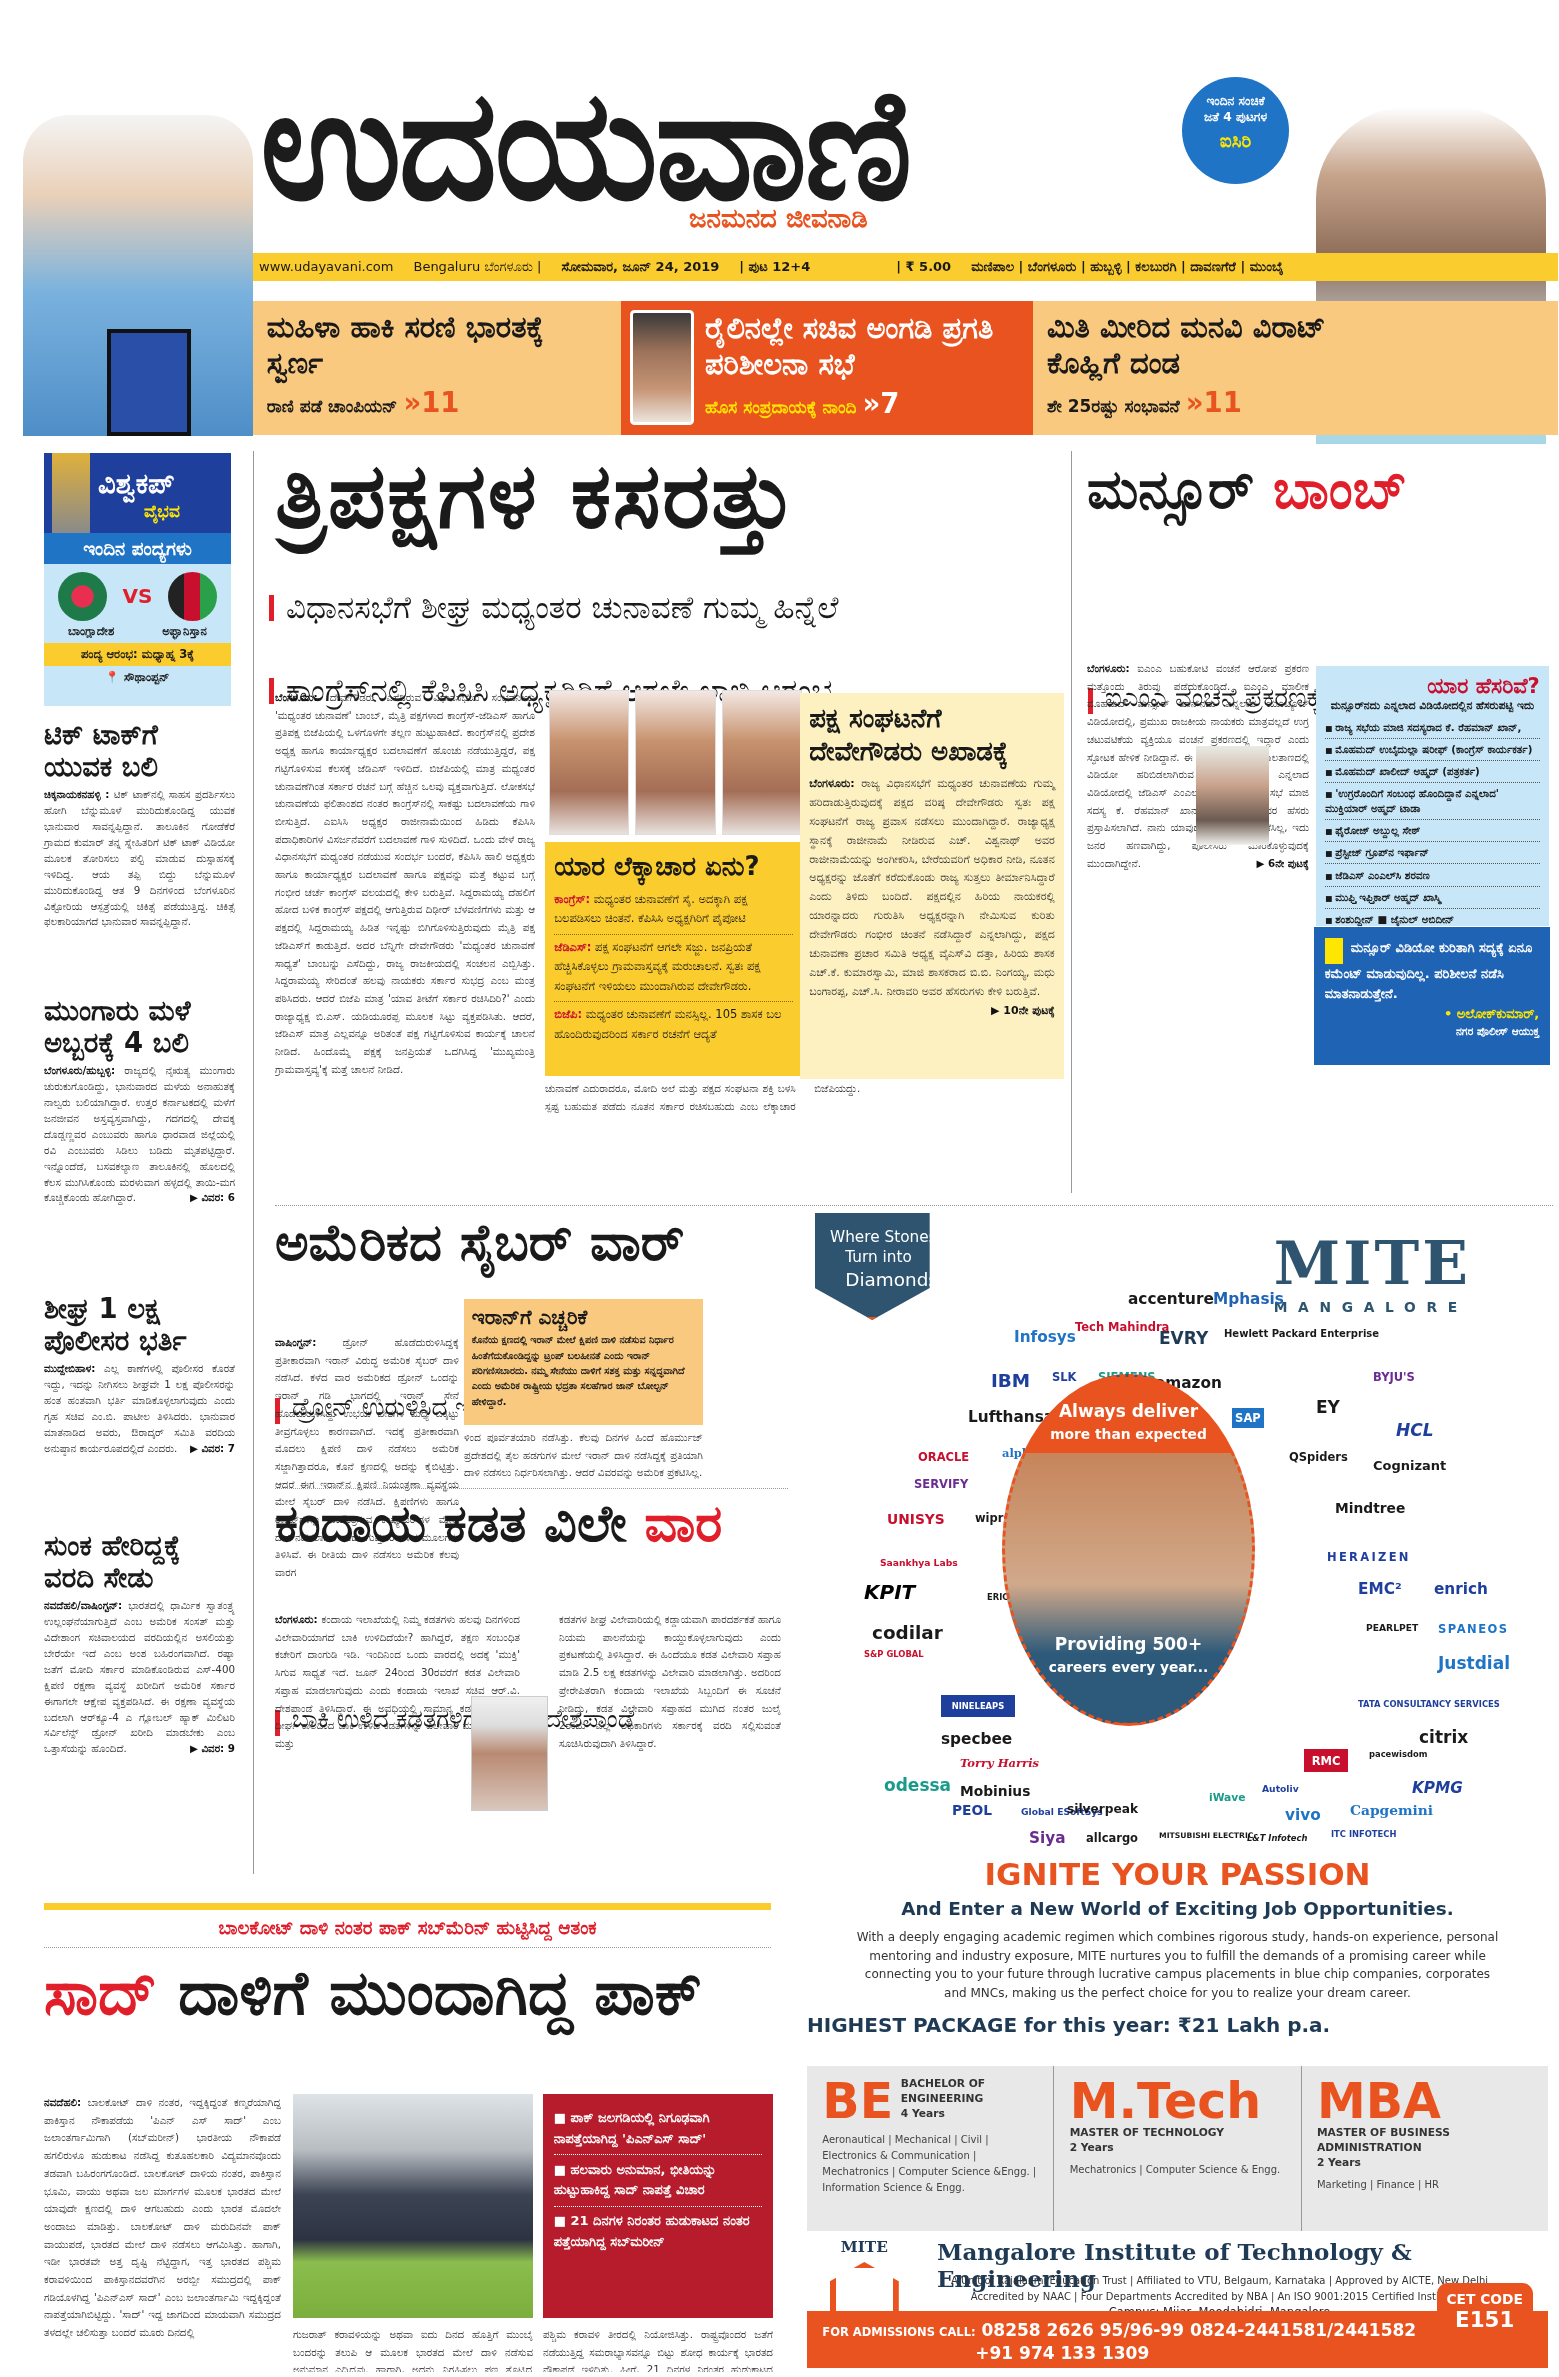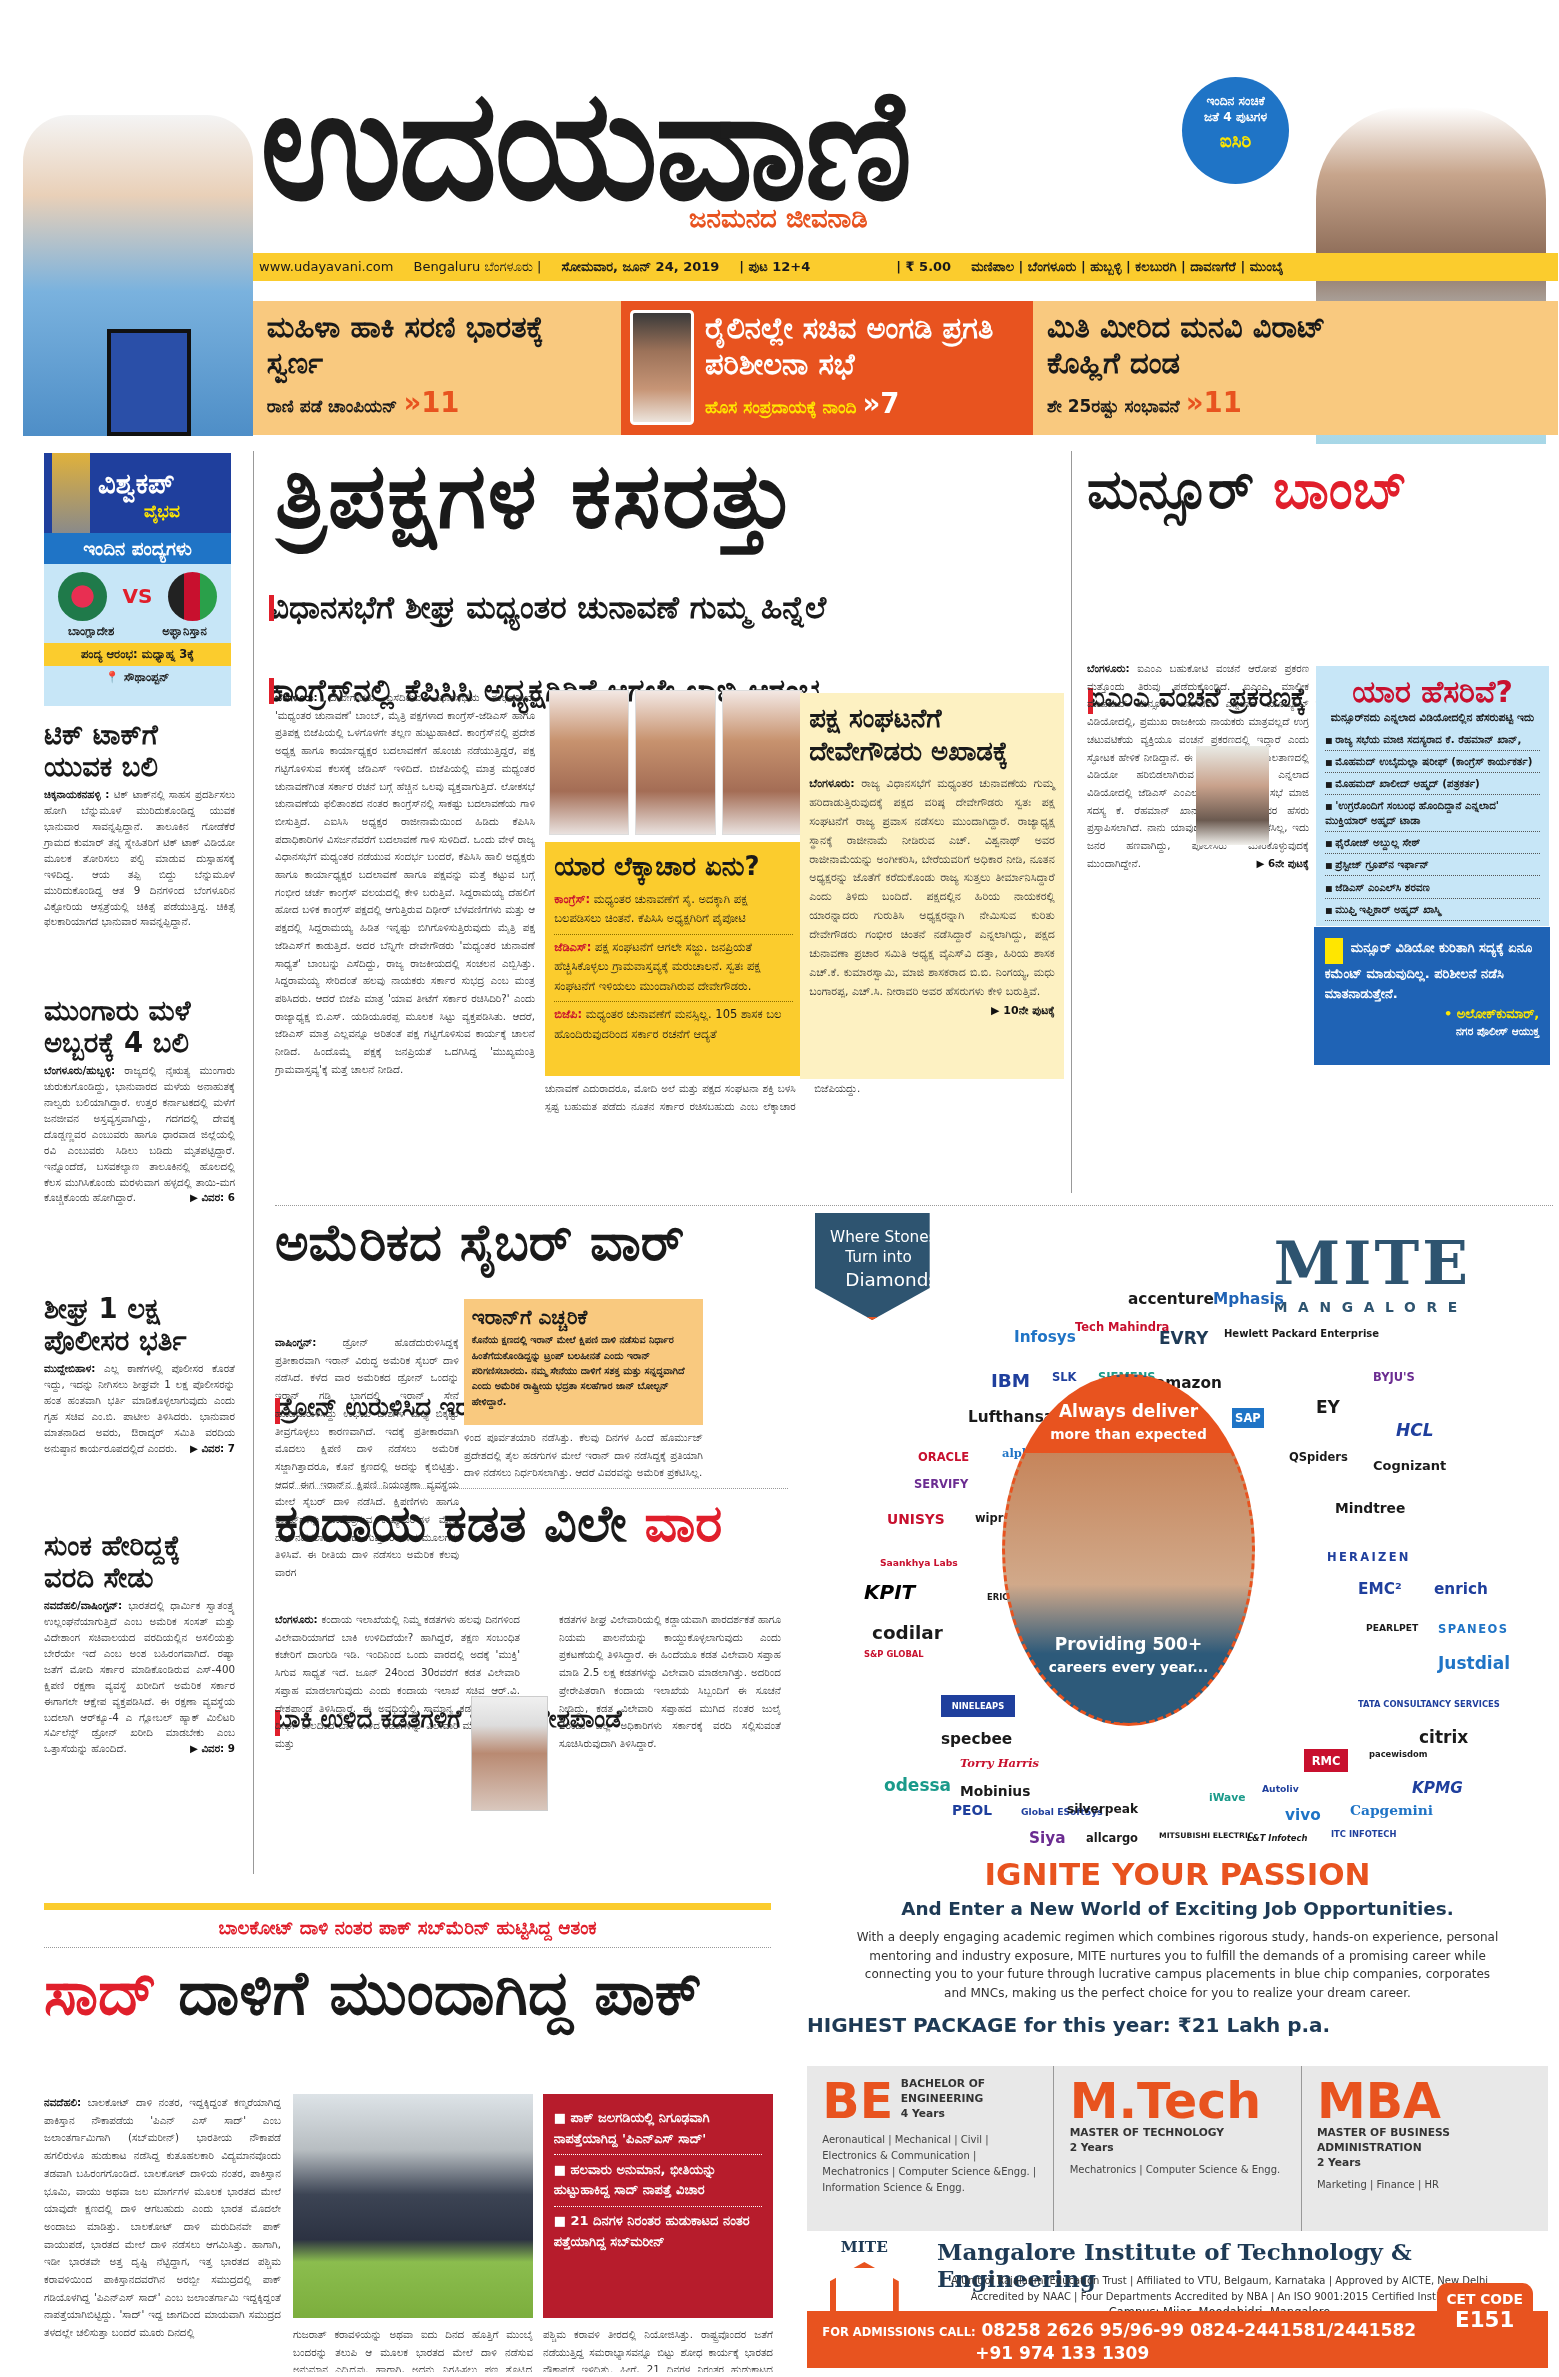--- a/index.html
+++ b/index.html
@@ -41,38 +41,38 @@
 .venue .pin{color:#e01f2b}
 .lstory{left:44px;width:191px}
 .lstory h2{font-size:27.5px;font-weight:bold;line-height:1.15;margin-bottom:4.6px}
 .lstory p{font-size:10.3px;line-height:1.55;text-align:justify;color:#333}
 .lstory p b{color:#111}
 .more{font-weight:bold;float:right}
 .vrule{background:#999;width:0.8px}
 .hrule{border-top:1.5px dotted #999;height:0}
 
 .main-head{left:275px;top:451px;font-size:90px;font-weight:bold;line-height:1;letter-spacing:1.5px}
-.deck{font-size:31px;font-weight:bold;line-height:1.2;position:relative}
+.deck{font-size:31px;font-weight:normal;line-height:1.2;padding-left:17px;position:relative}
 .deck:before{content:"";position:absolute;left:0;top:6.1px;width:5.4px;height:26px;background:#e01f2b}
 .body{font-size:10.3px;line-height:1.72;text-align:justify;color:#333}
 .body b{color:#111}
 .faces{left:549px;top:690px;width:253px;height:145px;display:flex;gap:6.1px}
 .face{flex:1;background:linear-gradient(180deg,#f3e8e4 0%,#c7926e 35%,#a46d55 70%,#e9e1de 100%);border:1.5px solid #ddd}
 .who-box{left:545px;top:842px;width:257px;height:234px;background:#fbcc2d;padding:9.2px 9.2px}
 .who-box h3{font-size:26px;font-weight:bold;margin-bottom:4.6px}
 .who-box .item{font-size:11.5px;line-height:1.7;border-bottom:0.8px dotted #8a6d00;padding:3.1px 0 4.6px}
 .who-box .item:last-child{border:none}
 .who-box .party{color:#c8102e;font-weight:bold}
 .jds-box{left:800px;top:693px;width:264px;height:386px;background:#fdf1c2;padding:9.2px 9.2px}
 .jds-box h3{font-size:26px;font-weight:bold;line-height:1.25;margin-bottom:7.7px}
 
 .right-head{left:1087px;top:458px;font-size:54px;font-weight:bold;line-height:1.2}
 .right-head .red{color:#e01f2b}
 .names-box{left:1316px;top:666px;width:233px;height:260px;background:#c7e6f7;padding:7.7px 9.2px}
-.names-box h3{color:#c8102e;font-size:30px;font-weight:bold;text-align:center}
+.names-box h3{color:#c8102e;font-size:21px;font-weight:bold;text-align:right}
 .names-box .sub{font-size:10.7px;font-weight:bold;text-align:center;line-height:1.5;margin-bottom:3.1px}
 .names-box .n{font-size:10.3px;font-weight:bold;border-bottom:0.8px dotted #555;padding:3.1px 0;line-height:1.45}
 .names-box .n:before{content:"■ ";font-size:7.7px}
 .quote-box{left:1314px;top:927px;width:236px;height:138px;background:#1f63b5;color:#fff;padding:10.7px 10.7px;font-size:13px;font-weight:bold;line-height:1.55}
 .quote-box .qm{display:inline-block;width:18.4px;height:26px;background:#ffe600;margin-right:7.7px;vertical-align:top}
 .quote-box .author{color:#ffe600;text-align:right}
 .quote-box .role{text-align:right;font-size:10.7px}
 .mansoor-photo{left:1196px;top:746px;width:73px;height:99px;background:linear-gradient(180deg,#e9ebe6 0%,#c9a28c 40%,#6b5a50 75%,#f2f1ed 100%)}
 
 .h-big{font-size:51px;font-weight:bold;line-height:1.1}

